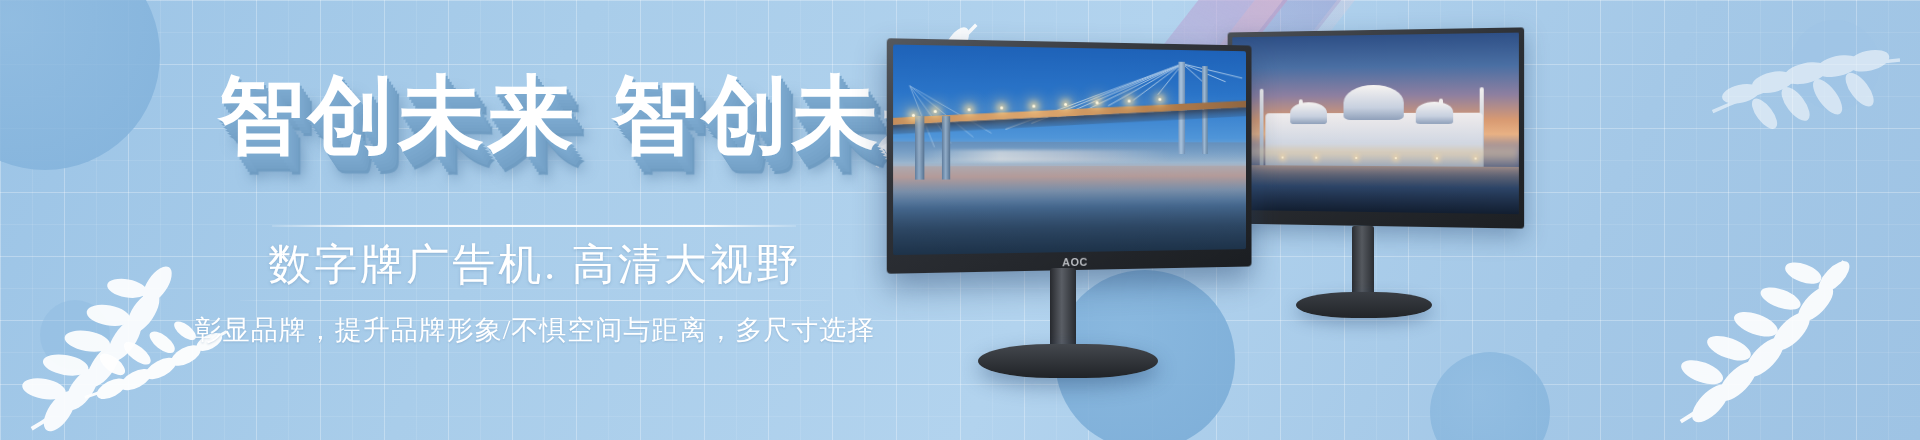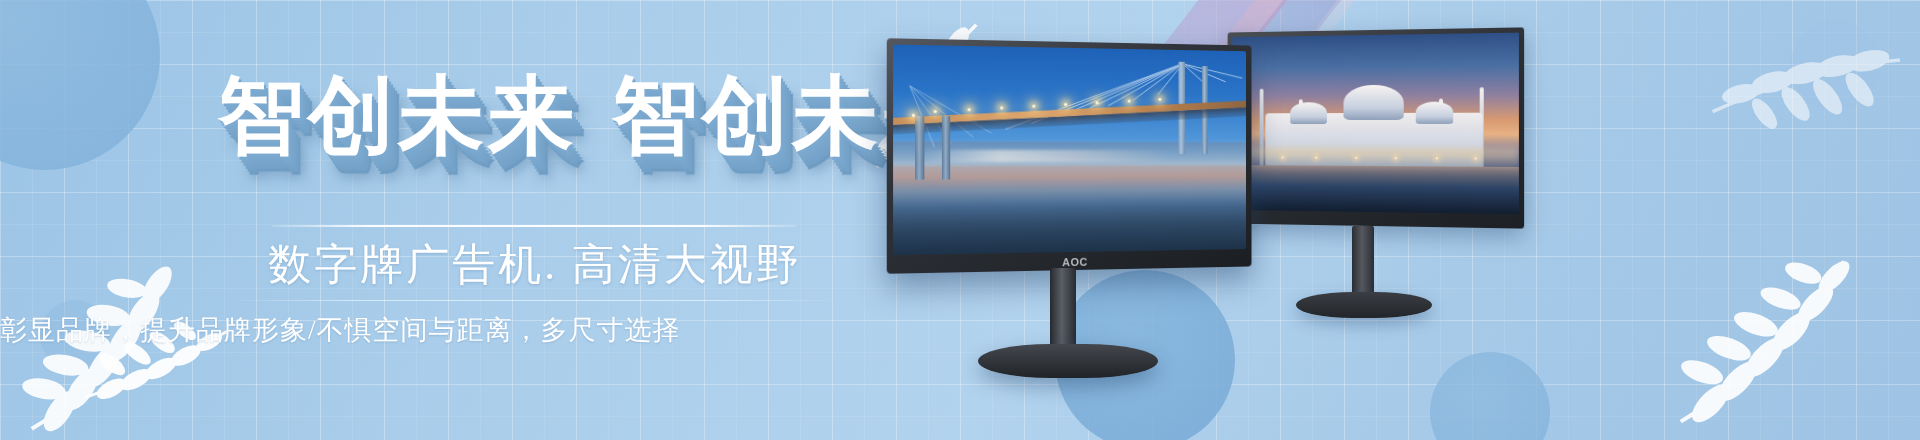--- a/index.html
+++ b/index.html
@@ -110,21 +110,21 @@
   }
 
   .divider2 {
     position:absolute; left:240px; top:300px;
     width:590px; height:1px;
     background:linear-gradient(to right, rgba(255,255,255,.05), rgba(255,255,255,.55) 20%, rgba(255,255,255,.55) 80%, rgba(255,255,255,.05));
   }
 
   .tagline {
     position:absolute; left:0; top:312px; width:1070px;
-    text-align:left;
+    text-align:center;
     font-family:"Liberation Serif", serif;
     font-size:27px;
     letter-spacing:1px;
     color:#ffffff;
     white-space:nowrap;
     text-shadow:0 1px 2px rgba(90,130,170,.3);
   }
 
   
   .monitors { position:absolute; left:880px; top:0; width:1040px; height:440px; }

